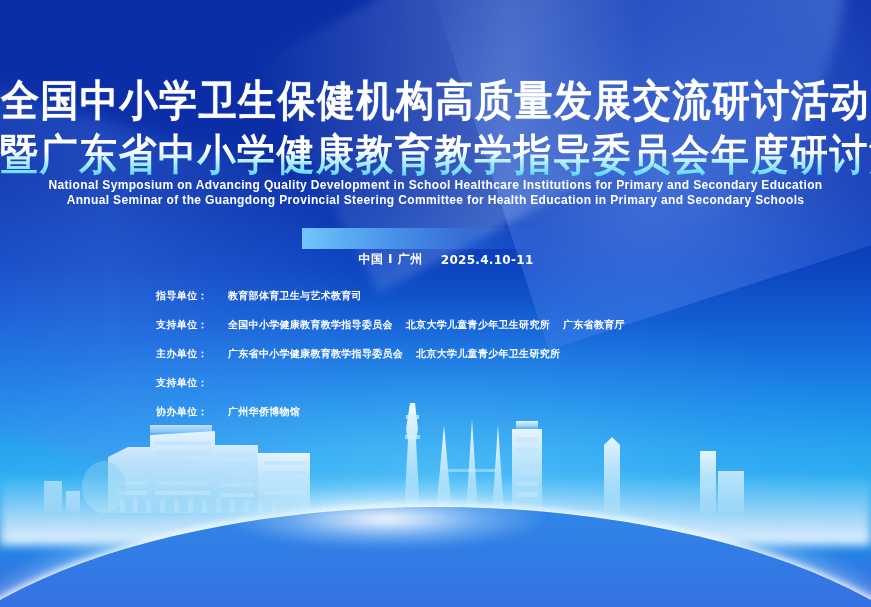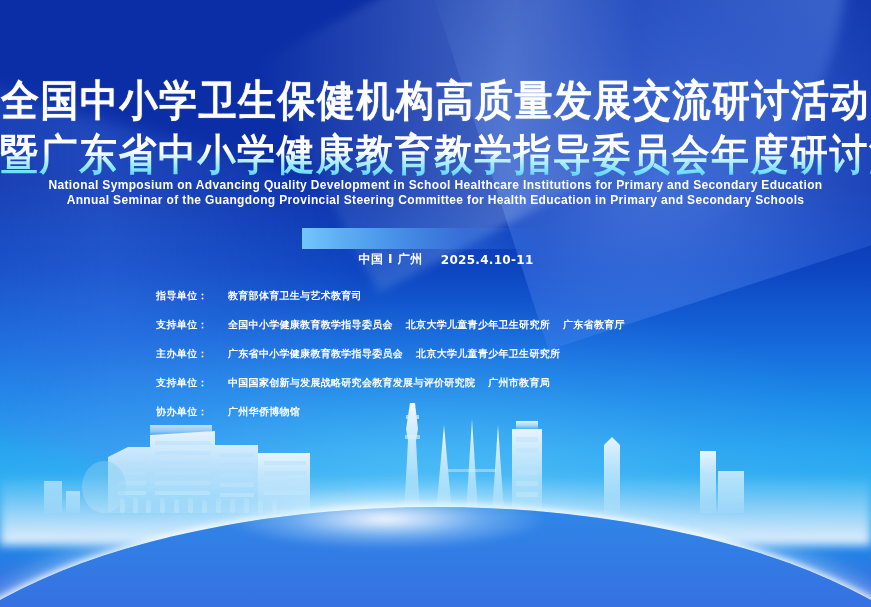--- a/index.html
+++ b/index.html
@@ -409,21 +409,20 @@
         <div class="org-row">
           <span class="org-label">支持单位：</span>
           <span class="org-values"><span>全国中小学健康教育教学指导委员会</span><span class="sep"></span><span>北京大学儿童青少年卫生研究所</span><span class="sep"></span><span>广东省教育厅</span></span>
         </div>
         <div class="org-row">
           <span class="org-label">主办单位：</span>
           <span class="org-values"><span>广东省中小学健康教育教学指导委员会</span><span class="sep"></span><span>北京大学儿童青少年卫生研究所</span></span>
         </div>
         <div class="org-row">
           <span class="org-label">支持单位：</span>
-          <span class="org-values"><span>中国国家创新与发展战略研究会教育发展与评价研究院</span><span class="sep"></span><span>广州市教育局</span></span>
         </div>
         <div class="org-row">
           <span class="org-label">协办单位：</span>
           <span class="org-values"><span>广州华侨博物馆</span></span>
         </div>
       </div>
 
   </div>
 </div>
 

